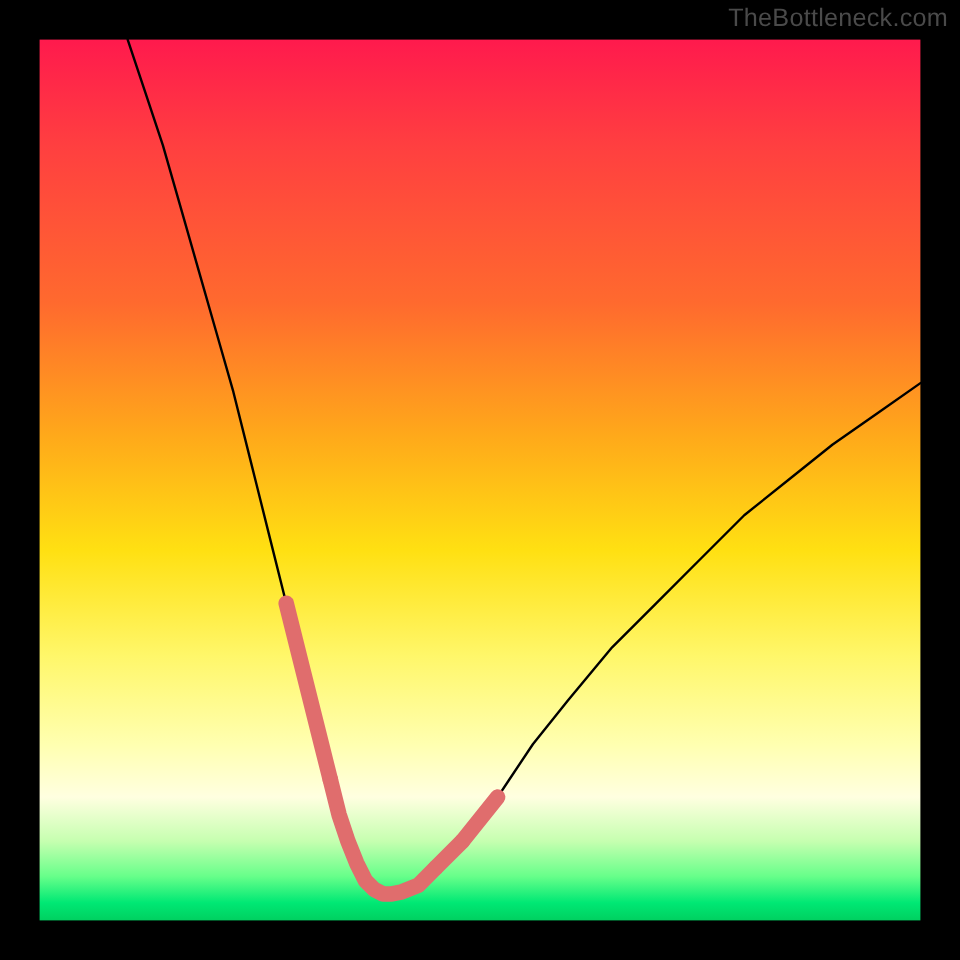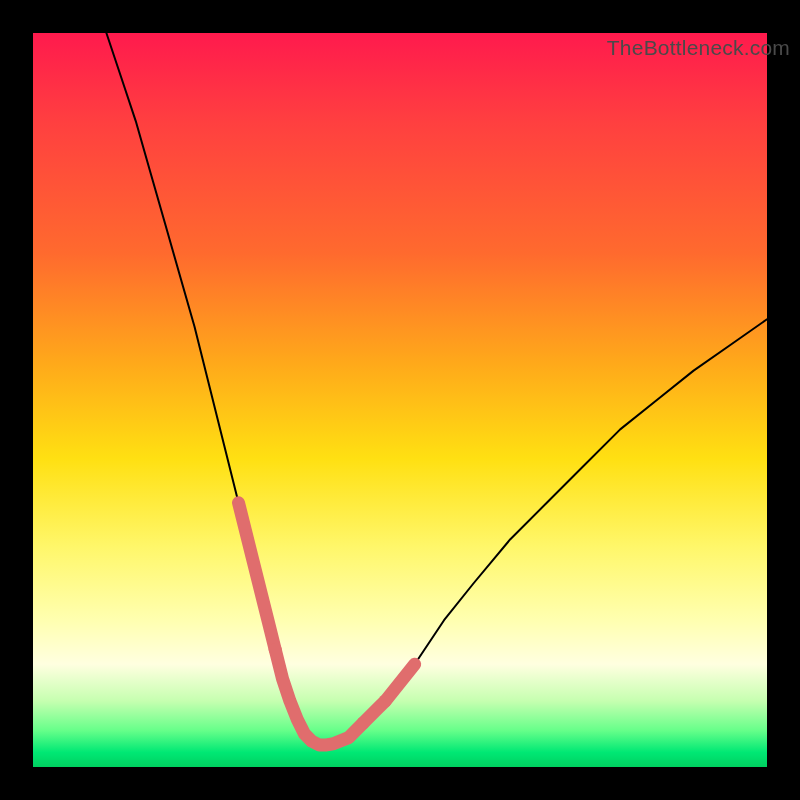--- a/index.html
+++ b/index.html
@@ -48,21 +48,20 @@
   }
   #watermark {
     position: absolute;
     top: 4px;
     right: 10px;
     color: #4a4a4a;
     font-size: 21px;
     font-weight: 500;
     letter-spacing: 0.2px;
     user-select: none;
-    margin-top: 32px;
   }
 </style>
 </head>
 <body>
 
 <div id="stage">
   <div id="plot-area">
     <svg id="curve-svg" viewBox="0 0 734 734" preserveAspectRatio="none">
       <path id="main-curve" fill="none" stroke="#000000" stroke-width="2" stroke-linecap="round" stroke-linejoin="round" d="M73.40 0.00 L88.08 44.04 L102.76 88.08 L117.44 139.46 L132.12 190.84 L146.80 242.22 L161.48 293.60 L176.16 352.32 L190.84 411.04 L205.52 469.76 L220.20 528.48 L234.88 587.20 L242.22 616.56 L249.56 645.92 L256.90 667.94 L264.24 686.29 L271.58 700.97 L278.92 708.31 L286.26 711.98 L293.60 711.98 L300.94 710.51 L315.62 704.64 L330.30 689.96 L352.32 667.94 L381.68 631.24 L411.04 587.20 L440.40 550.50 L477.10 506.46 L513.80 469.76 L550.50 433.06 L587.20 396.36 L623.90 367.00 L660.60 337.64 L697.30 311.95 L734.00 286.26"></path>
       <g id="highlight-group">

